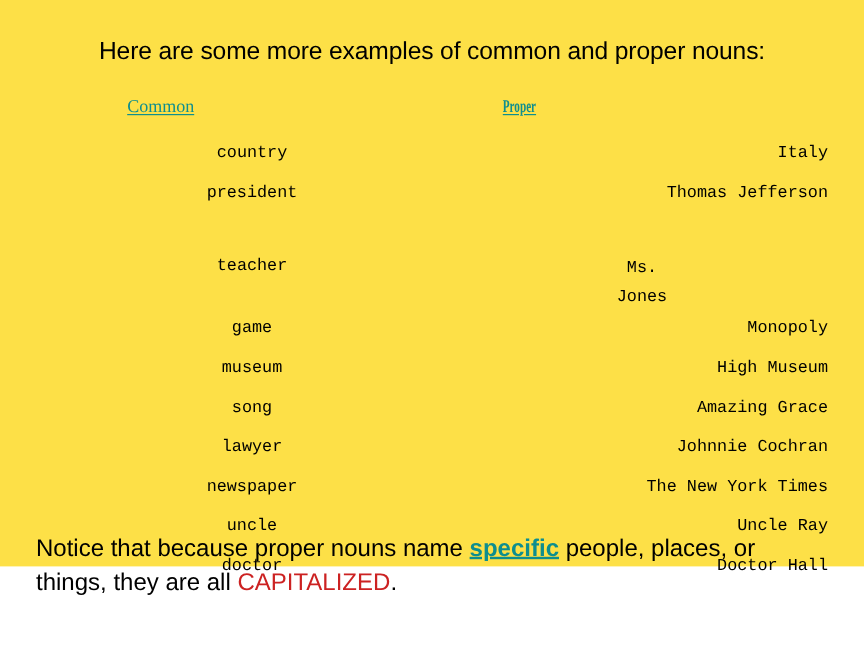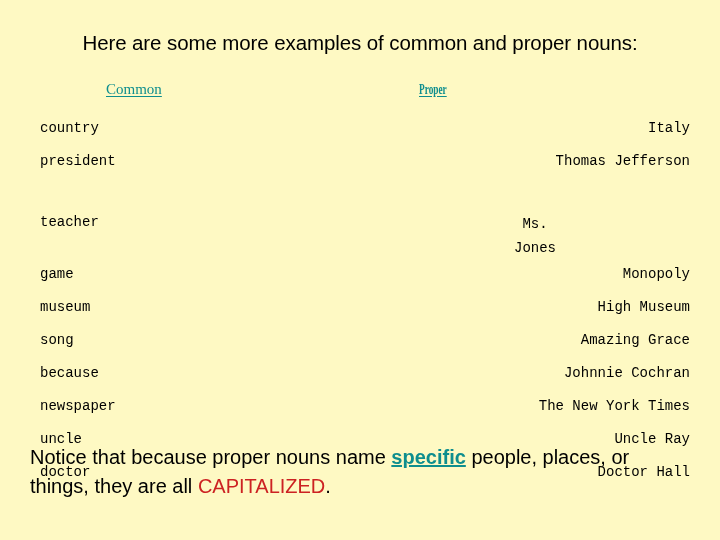--- a/index.html
+++ b/index.html
@@ -11,22 +11,22 @@
     width: 720px;
     height: 540px;
     background: #ffffff;
     font-family: "Liberation Sans", sans-serif;
     color: #000000;
     overflow: hidden;
   }
   .slide {
     position: relative;
     width: 720px;
-    height: 540px;
-    background: #fef9c3;
+    height: 472px;
+    background: #fde047;
   }
 
   
   .title {
     position: absolute;
     left: 60px;
     top: 30px;
     width: 600px;
     text-align: center;
     font-family: "Liberation Sans", sans-serif;
@@ -81,21 +81,21 @@
     line-height: 21px;
   }
   .cell {
     position: absolute;
     top: 0;
     white-space: nowrap;
   }
   .cell-common {
     left: 40px;
     width: 340px;
-    text-align: left;
+    text-align: center;
   }
   .cell-proper {
     left: 380px;
     width: 310px;
     text-align: right;
   }
   
   .noun-row.row-wrap {
     height: 52px;
     margin-top: 28px;
@@ -172,21 +172,21 @@
       <span class="cell cell-common">museum</span>
       <span class="cell cell-proper">High Museum</span>
     </div>
 
     <div class="noun-row">
       <span class="cell cell-common">song</span>
       <span class="cell cell-proper">Amazing Grace</span>
     </div>
 
     <div class="noun-row">
-      <span class="cell cell-common">because</span>
+      <span class="cell cell-common">lawyer</span>
       <span class="cell cell-proper">Johnnie Cochran</span>
     </div>
 
     <div class="noun-row">
       <span class="cell cell-common">newspaper</span>
       <span class="cell cell-proper">The New York Times</span>
     </div>
 
     <div class="noun-row">
       <span class="cell cell-common">uncle</span>

